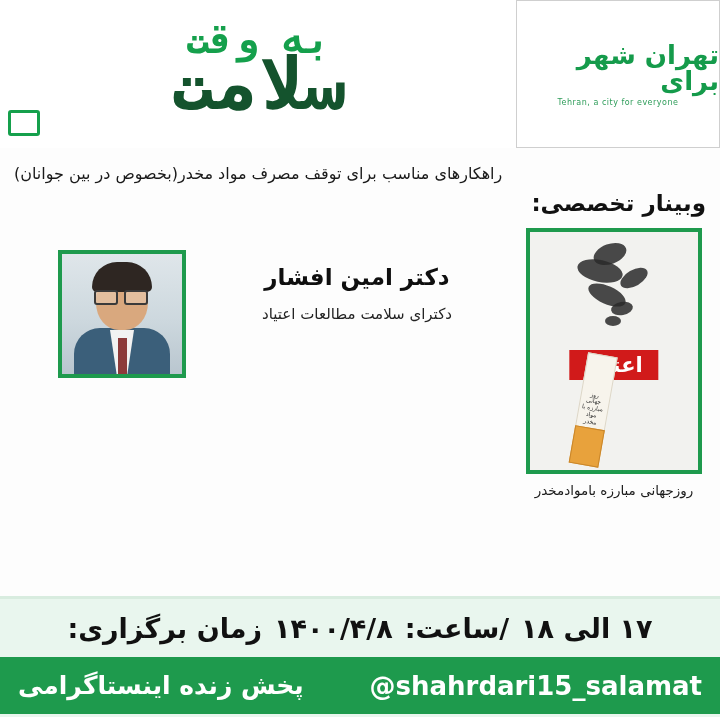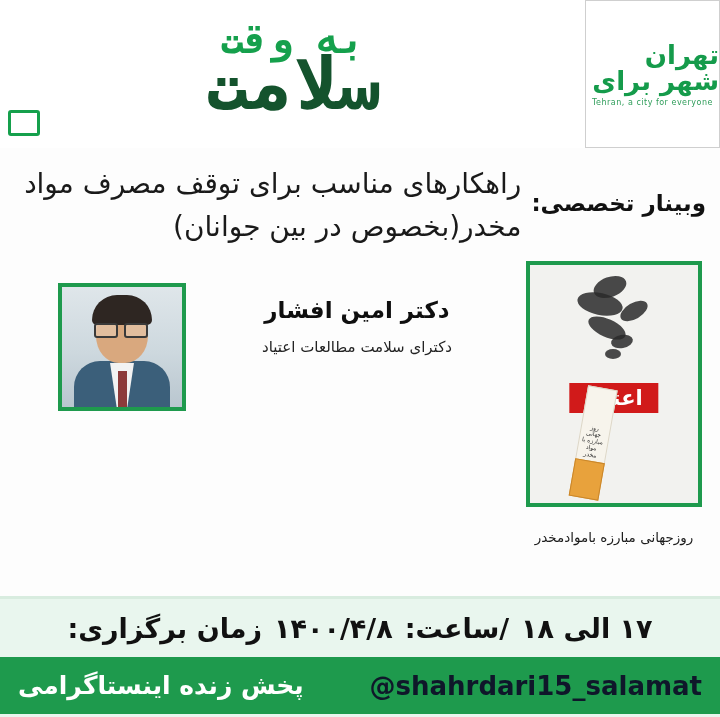--- a/index.html
+++ b/index.html
@@ -19,21 +19,21 @@
 
   
   .header{
     position:relative;
     height:148px;
     display:flex;
     align-items:stretch;
     background:#ffffff;
   }
   .header-left-logo{
-    width:135px;
+    width:204px;
     border:1px solid #cfcfcf;
     box-sizing:border-box;
     display:flex;
     flex-direction:column;
     align-items:center;
     justify-content:center;
     gap:4px;
     background:#fff;
   }
   .tehran-logo-glyph{
@@ -123,22 +123,22 @@
   }
   .webinar-label{
     font-size:23px;
     font-weight:bold;
     color:#111;
     white-space:nowrap;
     padding-top:28px;
   }
   .webinar-topic{
     flex:1;
-    text-align:right;
-    font-size:28px;
+    text-align:left;
+    font-size:16px;
     color:#1a1a1a;
     line-height:1.55;
   }
 
   
   .content{
     position:relative;
     display:flex;
     padding:6px 14px 0 14px;
     gap:10px;
@@ -207,21 +207,21 @@
     line-height:1.15;
     text-align:center;
   }
   .cig-filter{
     position:absolute;bottom:0;left:0;
     width:28px;height:36px;
     background:#e8a23c;
     border:1px solid #c9862a;
   }
   .poster-caption{
-    margin-top:22px;
+    margin-top:8px;
     font-size:13.5px;
     color:#1b1b1b;
     text-align:center;
   }
 
   .speakers-col{
     flex:1;
     display:flex;
     flex-direction:column;
     justify-content:flex-start;
@@ -338,21 +338,21 @@
     display:flex;
     align-items:center;
     justify-content:space-between;
     padding:0 18px;
     box-sizing:border-box;
   }
   .broadcast-label{
     font-size:25px;font-weight:bold;color:#ffffff;
   }
   .broadcast-handle{
-    font-size:26px;font-weight:bold;color:#0f172a;direction:ltr;
+    font-size:26px;font-weight:bold;color:#ffffff;direction:ltr;
   }
 </style>
 </head>
 <body>
 
 <div class="poster">
 
   <div class="header">
 
     <div class="header-left-logo">

